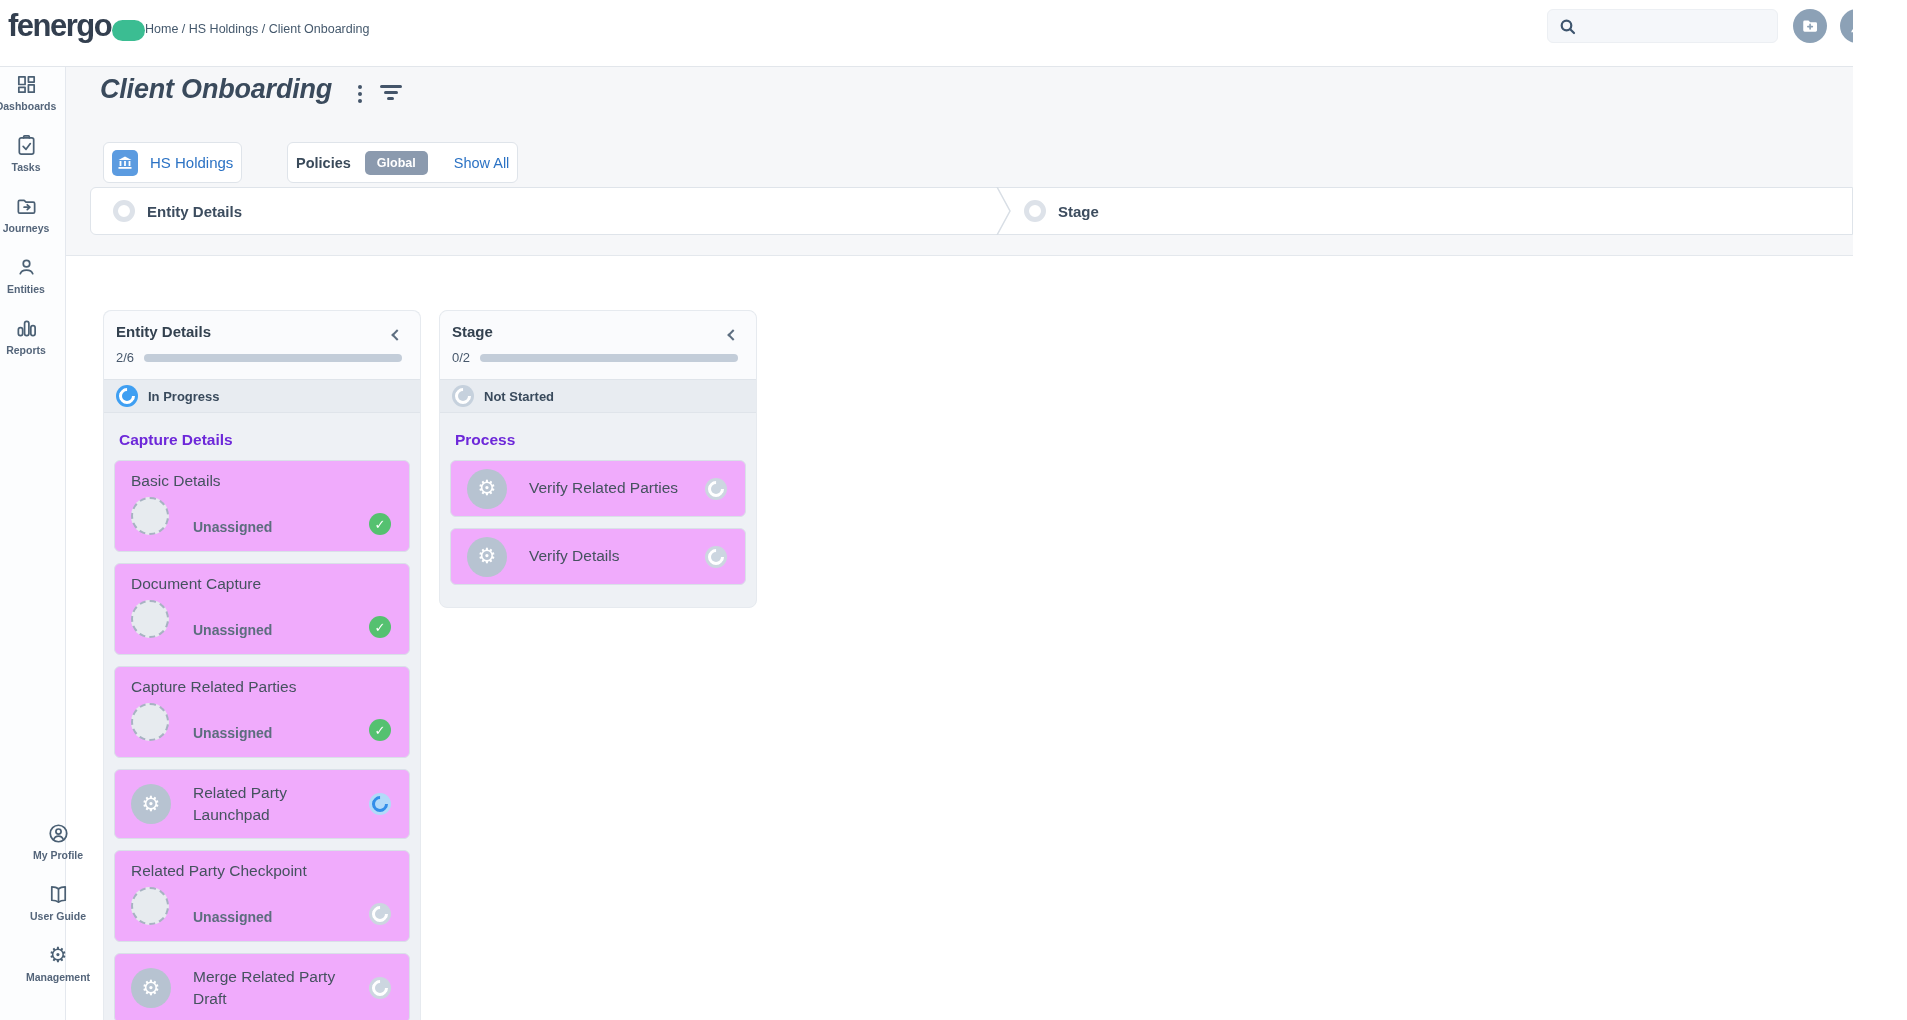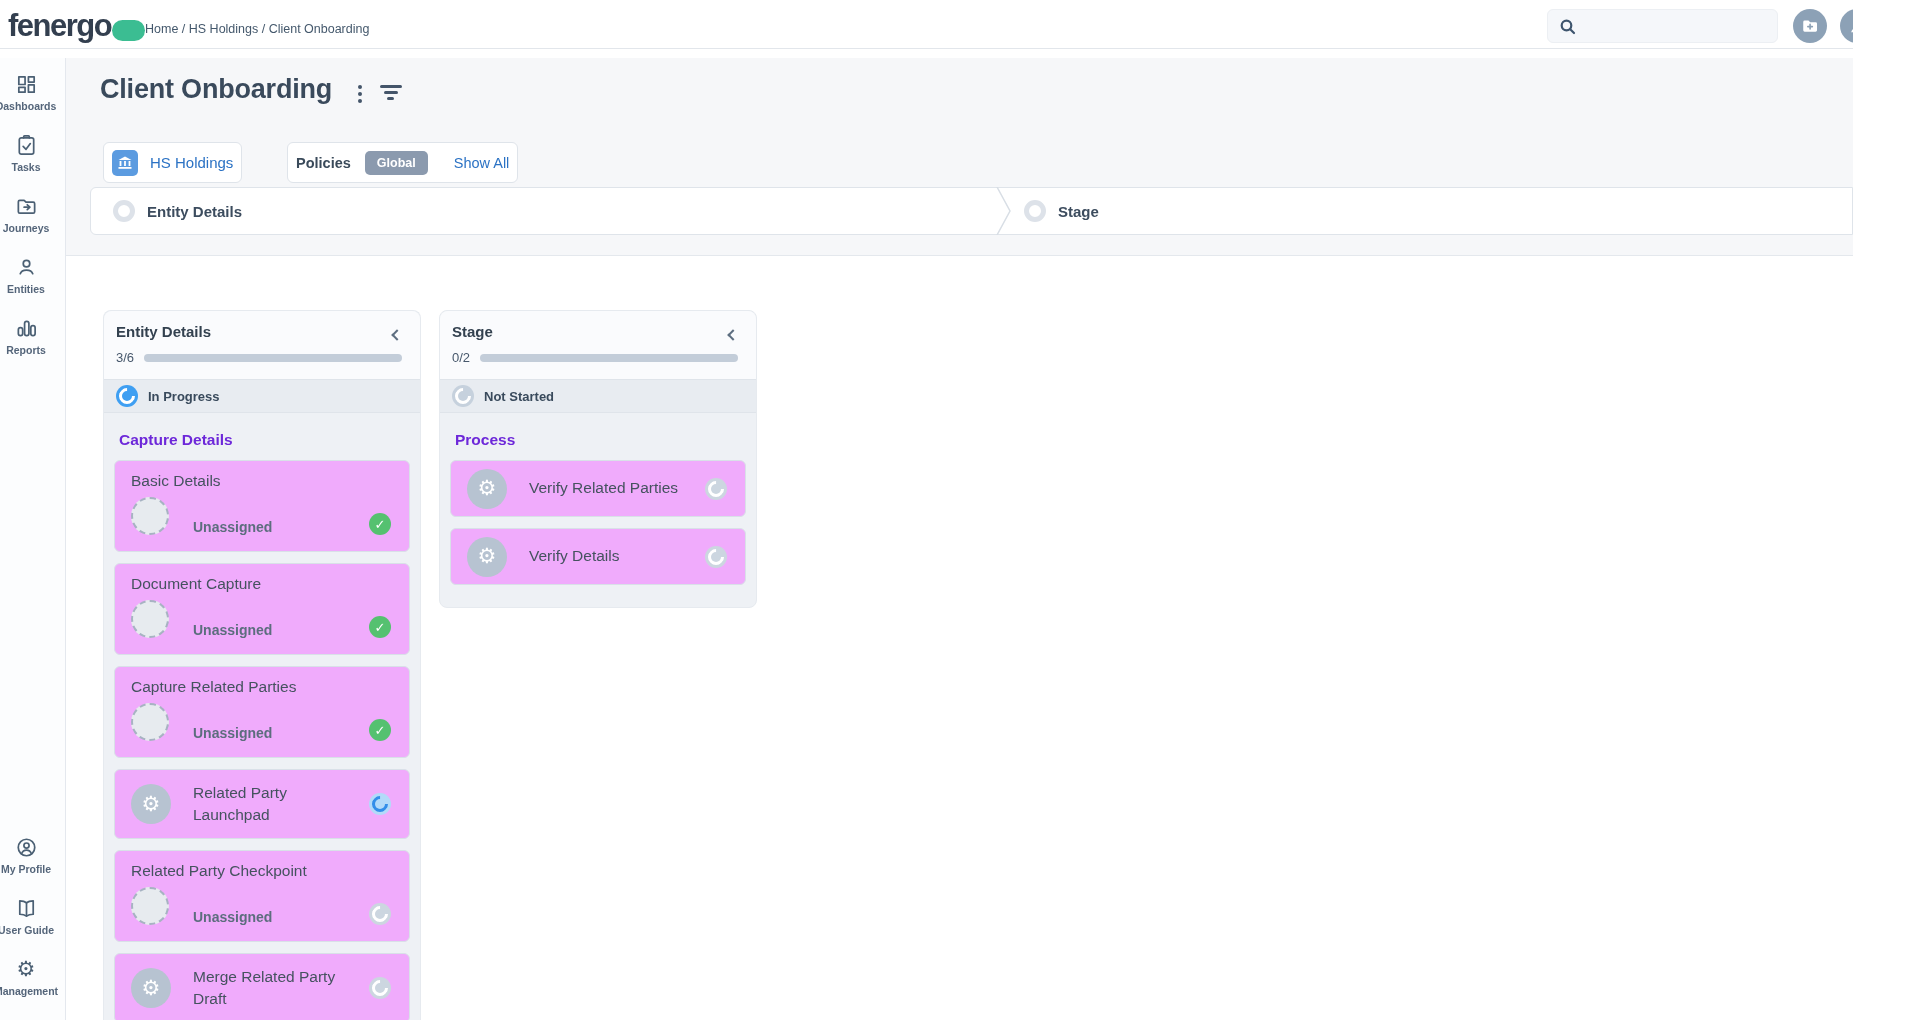--- a/index.html
+++ b/index.html
@@ -1,43 +1,43 @@
 <!DOCTYPE html>
 <html><head>
 <meta charset="utf-8">
 <style>
   * { margin:0; padding:0; box-sizing:border-box; }
   html,body { background:#ffffff; font-family:"Liberation Sans","DejaVu Sans",sans-serif; }
   .app { position:relative; width:1853px; height:1020px; background:#ffffff; overflow:hidden; color:#3c4c5c; }
 
   
-  .header { position:absolute; top:0; left:0; right:0; height:49px; background:#fff; border-bottom:1px solid #e2e6eb; z-index:6; }
+  .header { position:absolute; top:0; left:0; right:0; height:67px; background:#fff; border-bottom:1px solid #e2e6eb; z-index:6; }
   .logo { position:absolute; left:8px; top:8px; display:flex; align-items:center; }
   .logo-text { font-size:31px; font-weight:700; letter-spacing:-1.5px; color:#333f4f; }
   .logo-pill { width:33px; height:21px; border-radius:11px; background:#3bbd92; margin-left:1px; margin-top:8px; }
   .breadcrumb { position:absolute; left:145px; top:0; height:57px; display:flex; align-items:center; font-size:12.5px; color:#44586c; }
   .search-wrap { position:absolute; left:1547px; top:9px; width:231px; height:34px; background:#f5f7fa; border:1px solid #eceff3; border-radius:6px; }
   .search-wrap svg { position:absolute; left:11px; top:8px; }
   .search-input { position:absolute; left:34px; top:0; width:190px; height:32px; border:none; outline:none; background:transparent; font-size:13px; color:#3c4c5c; }
   .round-btn { position:absolute; top:9px; width:34px; height:34px; border-radius:50%; background:#8ca1b6; border:none; display:flex; align-items:center; justify-content:center; cursor:pointer; }
   .round-btn.folder { left:1793px; }
   .round-btn.avatar { left:1840px; }
 
   
   .sidebar { position:absolute; top:58px; left:0; bottom:0; width:66px; background:#fcfdfe; border-right:1px solid #e4e8ee; z-index:5; }
   .nav-group-top { position:absolute; top:14px; left:0; }
-  .nav-group-bottom { position:absolute; bottom:2px; left:0; }
+  .nav-group-bottom { position:absolute; bottom:16px; left:0;padding-left:32px; }
   .nav-item { width:52px; display:flex; flex-direction:column; align-items:center; margin-bottom:21px; cursor:pointer; }
   .nav-item .ico { width:24px; height:24px; display:flex; align-items:center; justify-content:center; }
   .nav-label { margin-top:4px; font-size:10.5px; font-weight:600; color:#54657a; white-space:nowrap; }
   .gear-glyph { font-family:"DejaVu Sans",sans-serif; font-size:21px; color:#4b6074; line-height:1; }
 
   
   .band { position:absolute; top:58px; left:66px; right:0; height:198px; background:#f6f7f9; border-bottom:1px solid #e4e8ed; }
-  .page-title { position:absolute; left:100px; top:74px; font-size:27px; font-weight:600; color:#3a4a5c; letter-spacing:-0.2px; }
+  .page-title { position:absolute; left:100px; top:74px; font-size:27px; font-weight:600; color:#3a4a5c; letter-spacing:-0.2px;font-style:italic; }
   .kebab { position:absolute; left:356px; top:83px; display:flex; flex-direction:column; gap:3px; cursor:pointer; padding:2px; }
   .kebab i { width:4px; height:4px; border-radius:50%; background:#44556a; }
   .filter-icon { position:absolute; left:380px; top:85px; width:24px; cursor:pointer; }
   .filter-icon i { display:block; height:2.5px; border-radius:2px; background:#44556a; margin-bottom:3.5px; }
   .filter-icon i:nth-child(1){ width:22px; } .filter-icon i:nth-child(2){ width:14px; margin-left:4px; } .filter-icon i:nth-child(3){ width:7px; margin-left:7px; }
 
   .chip { position:absolute; top:142px; height:41px; background:#fff; border:1px solid #dfe4ea; border-radius:6px; display:flex; align-items:center; padding:0 8px; }
   .chip.entity { left:103px; cursor:pointer; }
   .bank-badge { width:26px; height:26px; border-radius:5px; background:#5b9be0; display:flex; align-items:center; justify-content:center; margin-right:12px; }
   .chip-label { font-size:15px; color:#2b72c4; }
@@ -260,21 +260,21 @@
     </div>
   </div>
 
   <div class="panel entity">
     <div class="panel-head">
       <div class="panel-title">Entity Details</div>
       <div class="collapse-btn">
           <i></i>
         </div>
       <div class="progress-row">
-        <span class="progress-label">3/6</span>
+        <span class="progress-label">2/6</span>
         <span class="progress-track">
           <span class="progress-fill" style="width: 50%;"></span>
         </span>
       </div>
     </div>
     <div class="status-row">
       <span class="donut blue inrow"></span>
       <span class="status-label">In Progress</span>
     </div>
     <div class="panel-body">

